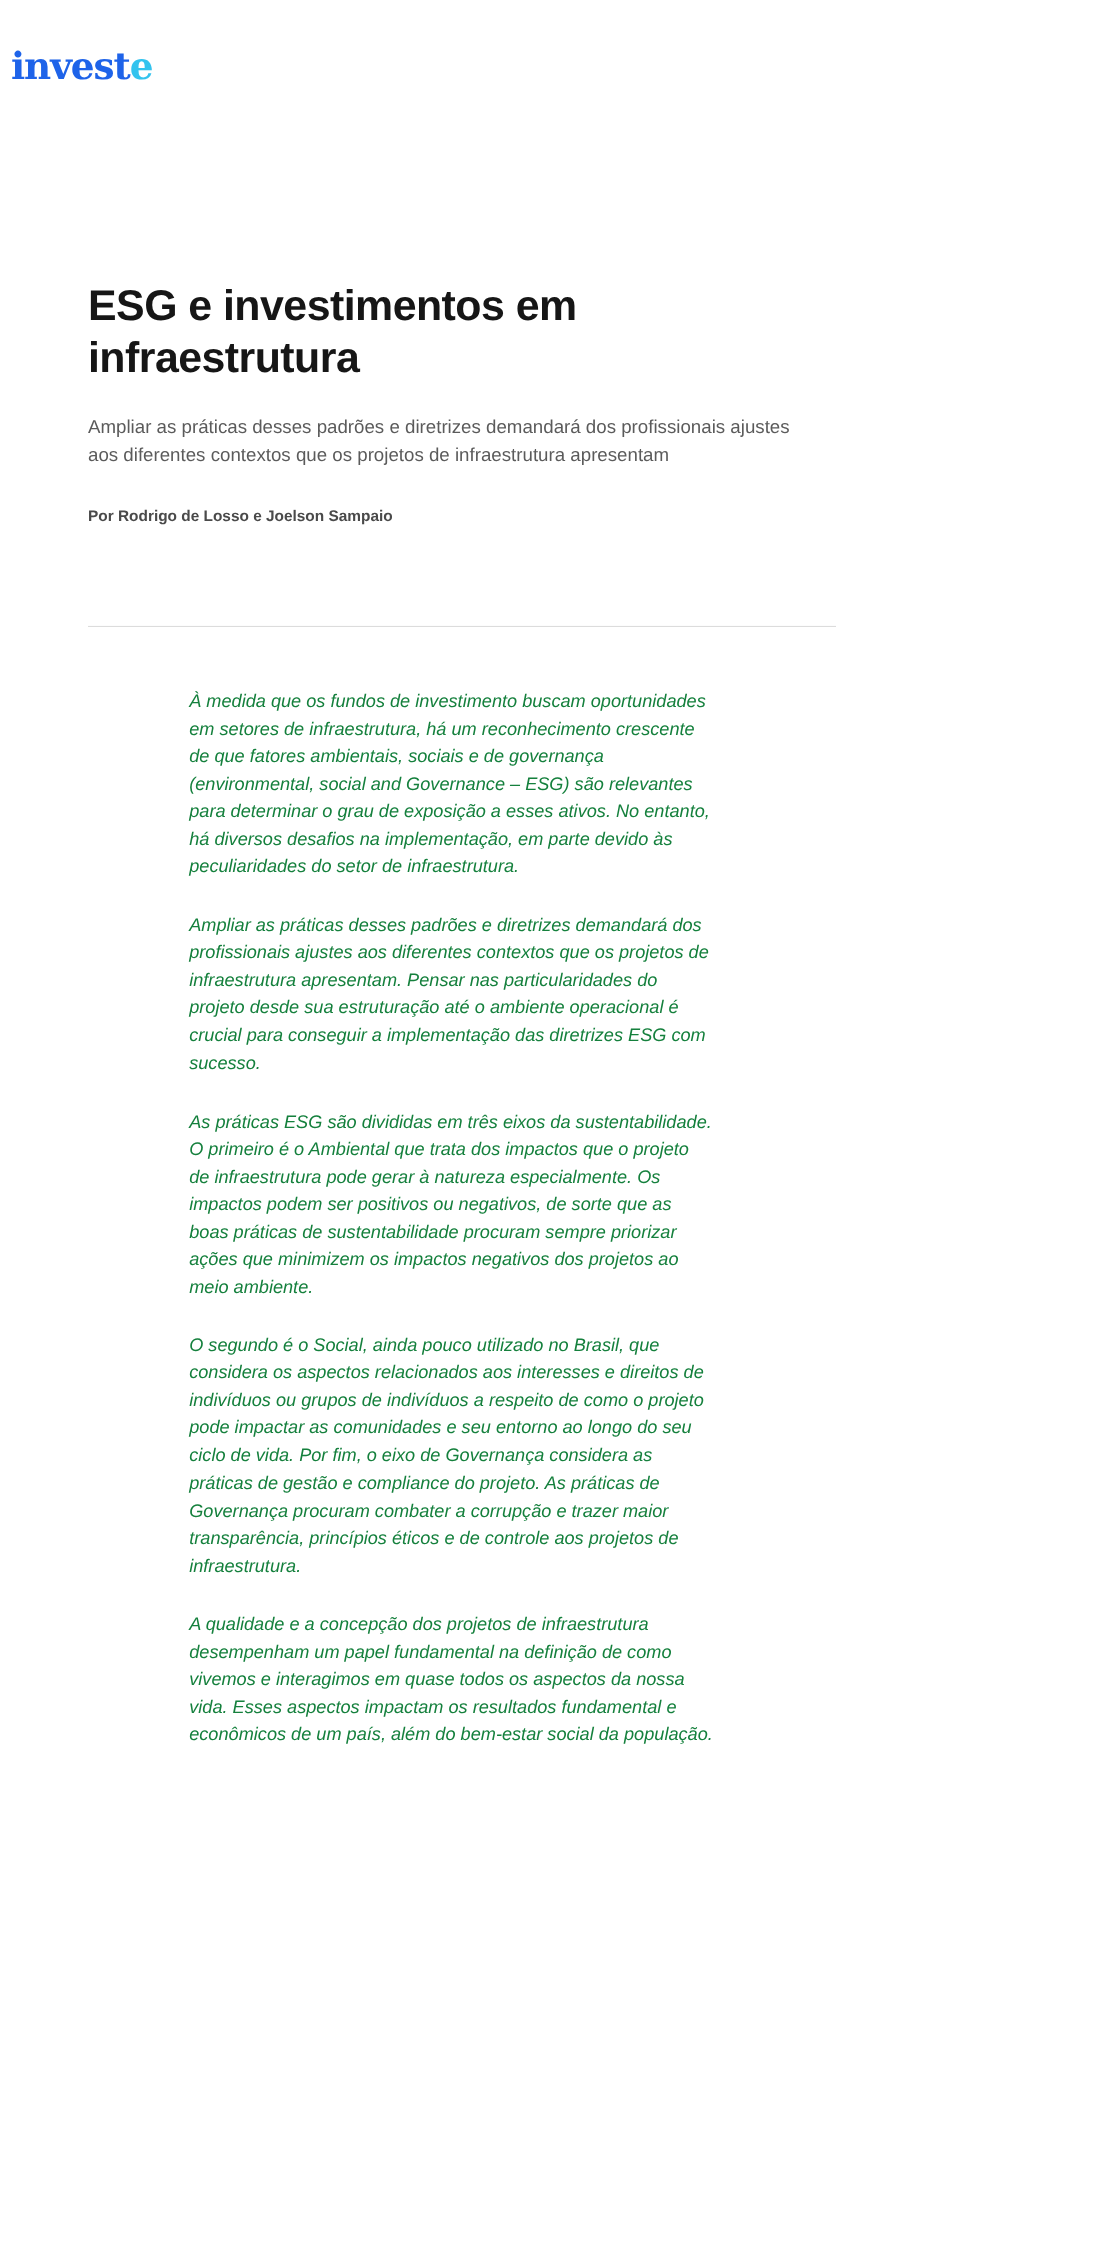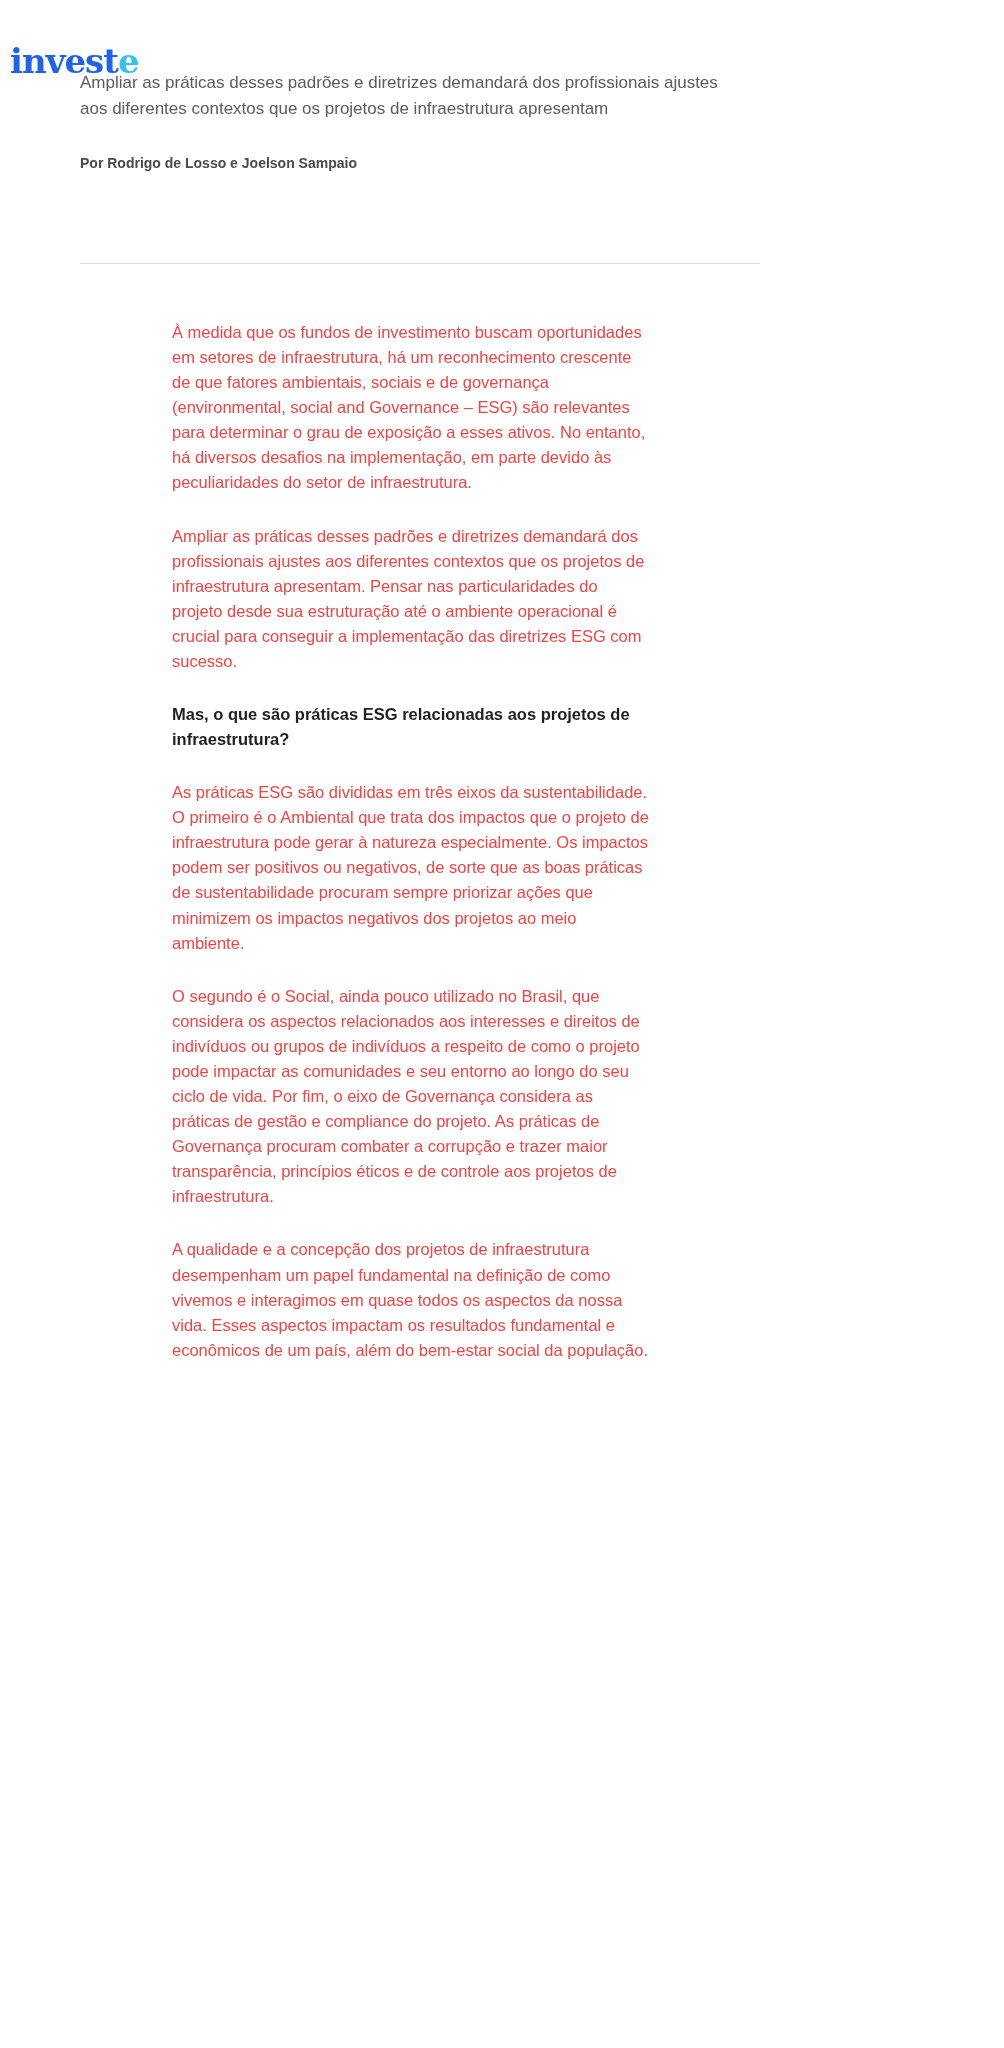--- a/index.html
+++ b/index.html
@@ -71,46 +71,47 @@
     width:680px;
   }
   .article-body{
     margin:56px 0 0 92px;
     width:493px;
     font-size:16.5px;
     line-height:1.52;
   }
   .article-body p{
     margin:0 16px 28px 0;
-    color:#ef4444;
+    color:#15803d;
+    font-style:italic;
   }
   .article-body h2{
     margin:2px 0 28px 0;
     font-size:16.5px;
     line-height:1.52;
     font-weight:700;
     color:#1f1f1f;
   }
 </style>
 </head>
 <body>
 
 <header class="site-header">
   <a class="logo">
     <span class="logo-main">invest</span><span class="logo-accent">e</span>
   </a>
 </header>
 
 <main>
   <article>
+    <h1 class="article-title">ESG e investimentos em infraestrutura</h1>
     <p class="deck">Ampliar as práticas desses padrões e diretrizes demandará dos profissionais ajustes aos diferentes contextos que os projetos de infraestrutura apresentam</p>
     <p class="byline">Por Rodrigo de Losso e Joelson Sampaio</p>
     <hr class="divider">
     <div class="article-body" id="article-body">
         <p>À medida que os fundos de investimento buscam oportunidades em setores de infraestrutura, há um reconhecimento crescente de que fatores ambientais, sociais e de governança (environmental, social and Governance – ESG) são relevantes para determinar o grau de exposição a esses ativos. No entanto, há diversos desafios na implementação, em parte devido às peculiaridades do setor de infraestrutura.</p>
         <p>Ampliar as práticas desses padrões e diretrizes demandará dos profissionais ajustes aos diferentes contextos que os projetos de infraestrutura apresentam. Pensar nas particularidades do projeto desde sua estruturação até o ambiente operacional é crucial para conseguir a implementação das diretrizes ESG com sucesso.</p>
-        <h2>Mas, o que são práticas ESG relacionadas aos projetos de infraestrutura?</h2>
         <p>As práticas ESG são divididas em três eixos da sustentabilidade. O primeiro é o Ambiental que trata dos impactos que o projeto de infraestrutura pode gerar à natureza especialmente. Os impactos podem ser positivos ou negativos, de sorte que as boas práticas de sustentabilidade procuram sempre priorizar ações que minimizem os impactos negativos dos projetos ao meio ambiente.</p>
         <p>O segundo é o Social, ainda pouco utilizado no Brasil, que considera os aspectos relacionados aos interesses e direitos de indivíduos ou grupos de indivíduos a respeito de como o projeto pode impactar as comunidades e seu entorno ao longo do seu ciclo de vida. Por fim, o eixo de Governança considera as práticas de gestão e compliance do projeto. As práticas de Governança procuram combater a corrupção e trazer maior transparência, princípios éticos e de controle aos projetos de infraestrutura.</p>
         <p>A qualidade e a concepção dos projetos de infraestrutura desempenham um papel fundamental na definição de como vivemos e interagimos em quase todos os aspectos da nossa vida. Esses aspectos impactam os resultados fundamental e econômicos de um país, além do bem-estar social da população.</p>
       </div>
   </article>
 </main>
 
 </body></html>

